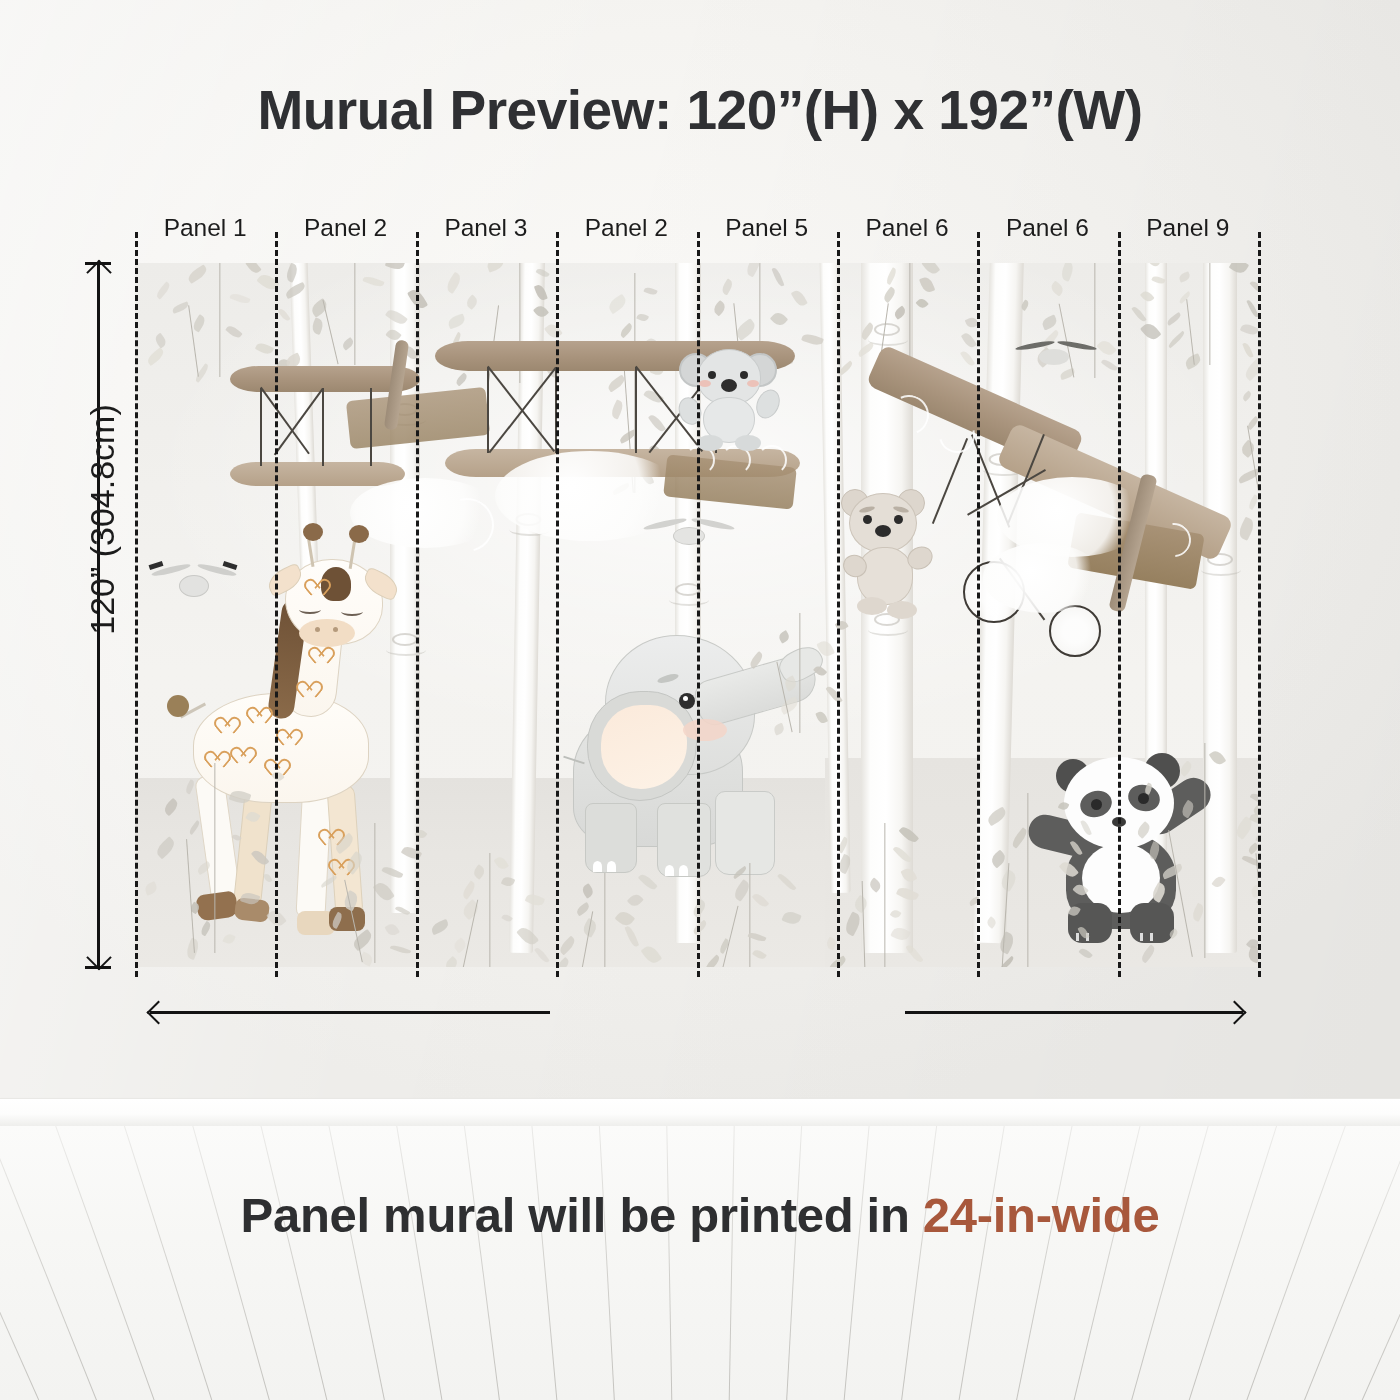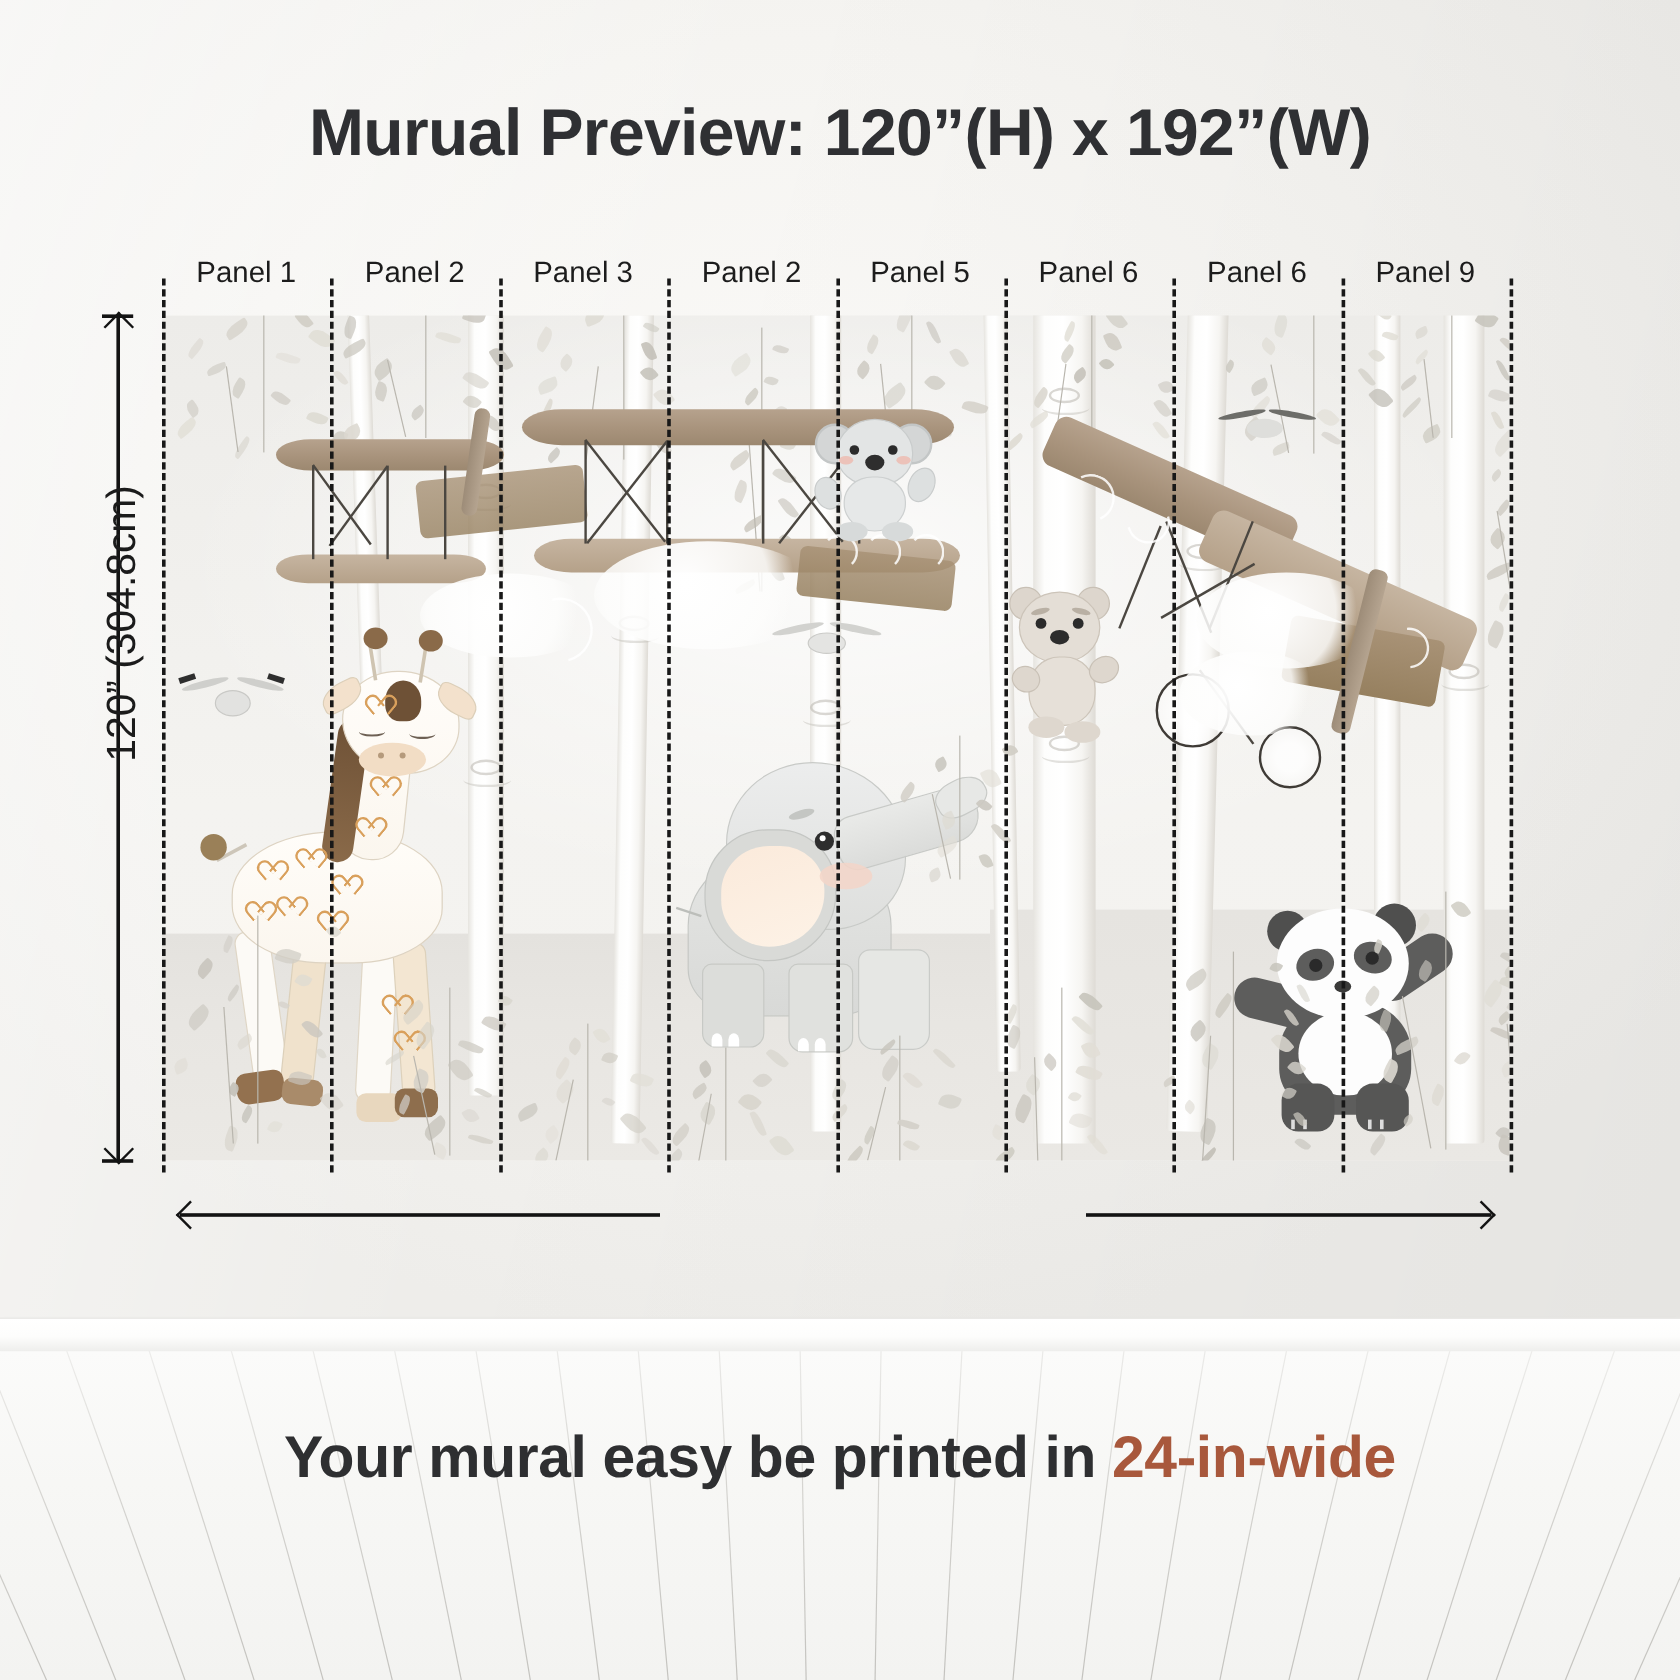--- a/index.html
+++ b/index.html
@@ -816,15 +816,15 @@
   <div class="dim-h" style="left:150px;width:400px;">
     <div class="arrowhead left"></div>
   </div>
   <div class="dim-h" style="left:905px;width:338px;">
     <div class="arrowhead right"></div>
   </div>
 </div>
 
 <div class="caption">
   <div>
-    <span>Your mural easy be printed in </span><span class="accent">24-in-wide</span>
+    <span>Panel mural will be printed in </span><span class="accent">24-in-wide</span>
   </div>
 </div>
 
 </body></html>

